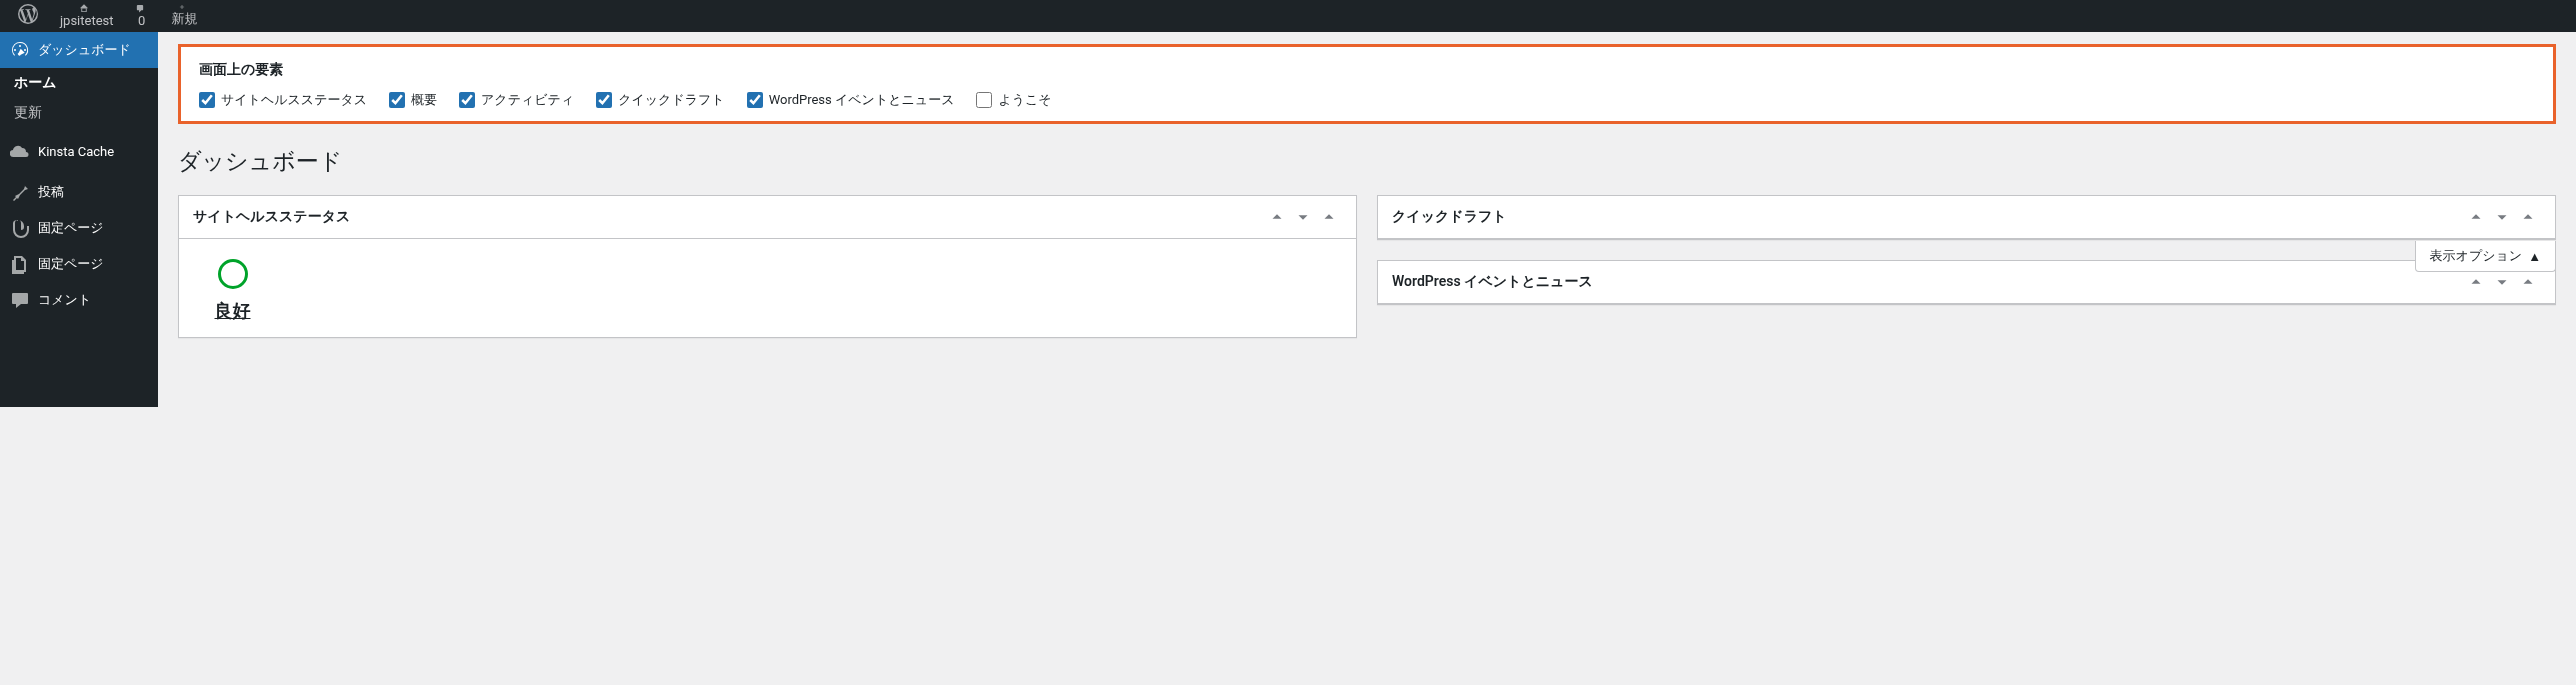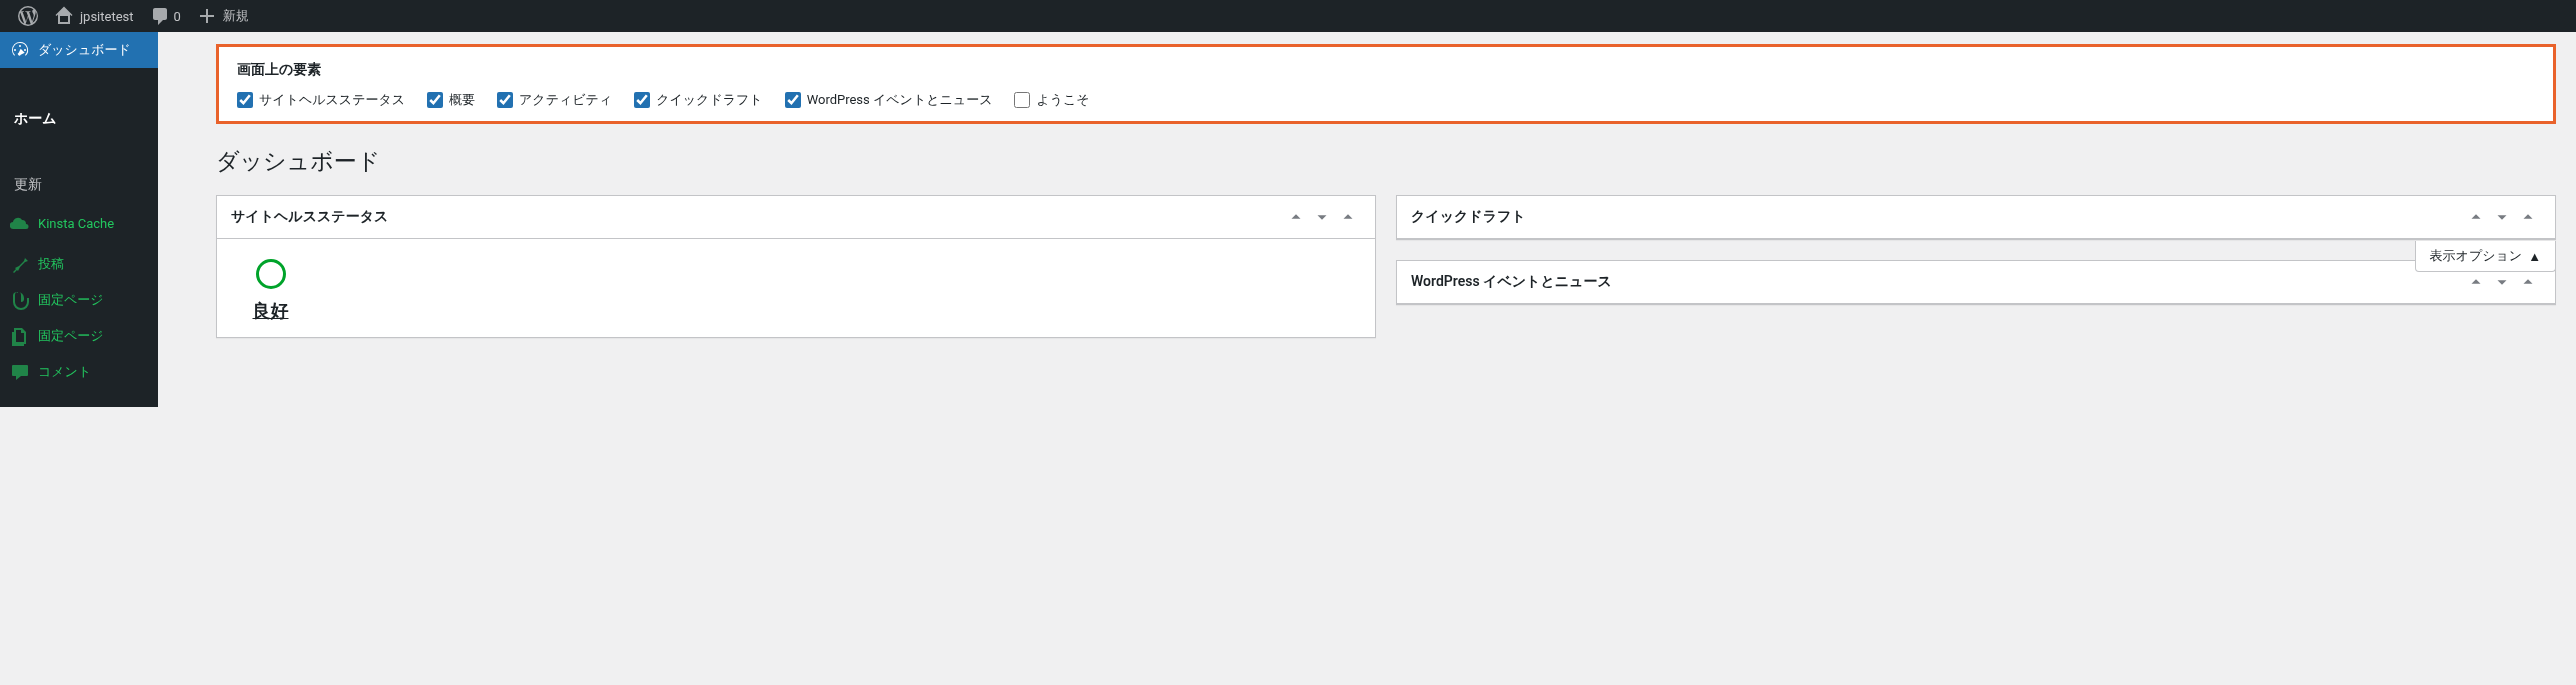--- a/index.html
+++ b/index.html
@@ -1,26 +1,26 @@
 <!DOCTYPE html>
 <html><head>
 <meta charset="utf-8">
 <style>
 * { margin: 0; padding: 0; box-sizing: border-box; }
 body { font-family: -apple-system, BlinkMacSystemFont, "Segoe UI", Roboto, sans-serif; font-size: 13px; background: #f0f0f1; color: #1d2327; }
 #adminbar { background: #1d2327; color: #c3c4c7; height: 32px; display: flex; align-items: center; padding: 0 10px; font-size: 13px; position: relative; }
-#adminbar .ab-item { display: flex; align-items: center; padding: 4px 8px; height: 32px; cursor: pointer; }
+#adminbar .ab-item { display: flex; align-items: center; padding: 4px 8px; height: 32px; cursor: pointer; flex-direction: column; }
 #adminbar .ab-right { margin-left: auto; display: flex; align-items: center; }
 .ab-avatar { width: 18px; height: 18px; background: #50575e; margin-left: 6px; border: 1px solid #646970; }
-.wrap { display: flex; gap: 38px; }
+.wrap { display: flex; }
 #adminmenu { width: 158px; background: #1d2327; min-height: 375px; flex-shrink: 0; }
-#adminmenu .menu-item { display: flex; align-items: center; padding: 8px 10px; color: #22c55e; cursor: pointer; position: relative; min-height: 34px; }
+#adminmenu .menu-item { display: flex; align-items: center; padding: 8px 10px; color: #ffffff; cursor: pointer; position: relative; min-height: 34px; }
 #adminmenu .menu-item.current { background: #2271b1; color: #fff; font-weight: 400; }
 #adminmenu .menu-item.current::after { content:""; position:absolute; right:-8px; top:50%; transform:translateY(-50%); border:8px solid transparent; border-right-color:#f0f0f1; }
-#adminmenu .sub-item { padding: 6px 10px 6px 14px; color: #c3c4c7; cursor: pointer; font-size: 14px; margin-top: 36px; }
+#adminmenu .sub-item { padding: 6px 10px 6px 14px; color: #c3c4c7; cursor: pointer; font-size: 14px; }
 #adminmenu .sub-item.cur { color: #fff; font-weight: 600; }
 #adminmenu .icon { width: 20px; height: 20px; margin-right: 8px; display: flex; align-items: center; justify-content: center; fill: currentColor; opacity: 0.6; }
 #adminmenu .menu-item.current .icon { opacity: 1; }
 #adminmenu .sep { height: 5px; }
 #content { flex: 1; padding: 0 20px 20px; position: relative; }
 .screen-options-panel { border: 3px solid #e9622b; background: #fff; margin: 12px 0 0; padding: 14px 18px 12px; }
 .screen-options-panel h3 { font-size: 14px; font-weight: 600; margin-bottom: 12px; }
 .screen-options-panel p { font-size: 13px; line-height: 1.6; margin-bottom: 14px; max-width: 1254px; }
 .checks { display: flex; flex-wrap: wrap; gap: 22px; }
 .checks label { display: flex; align-items: center; gap: 6px; font-size: 13px; cursor: pointer; }

